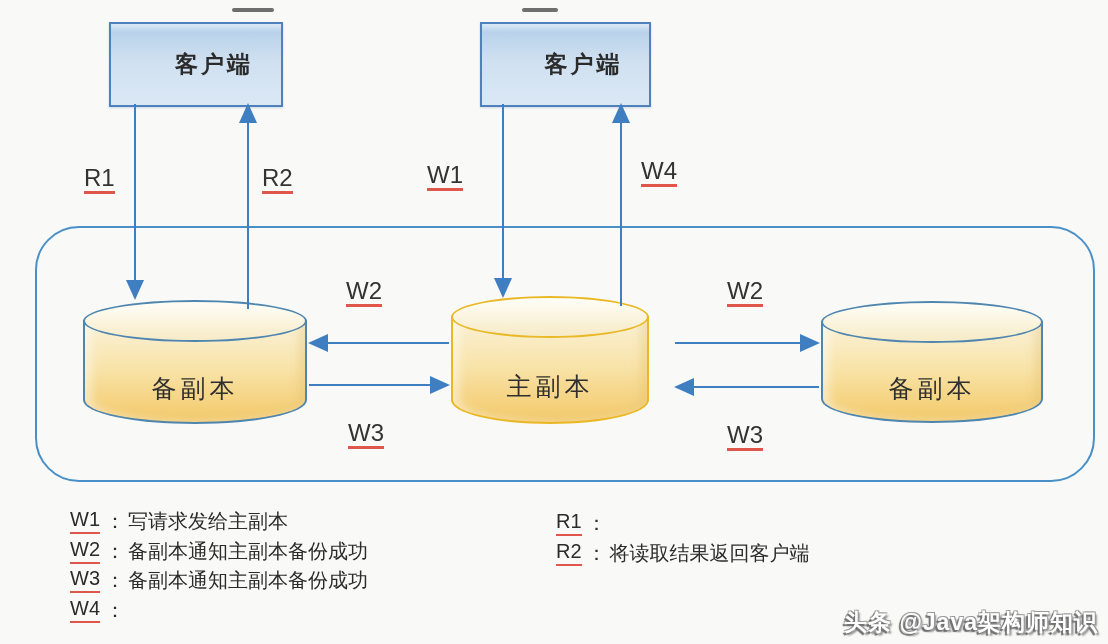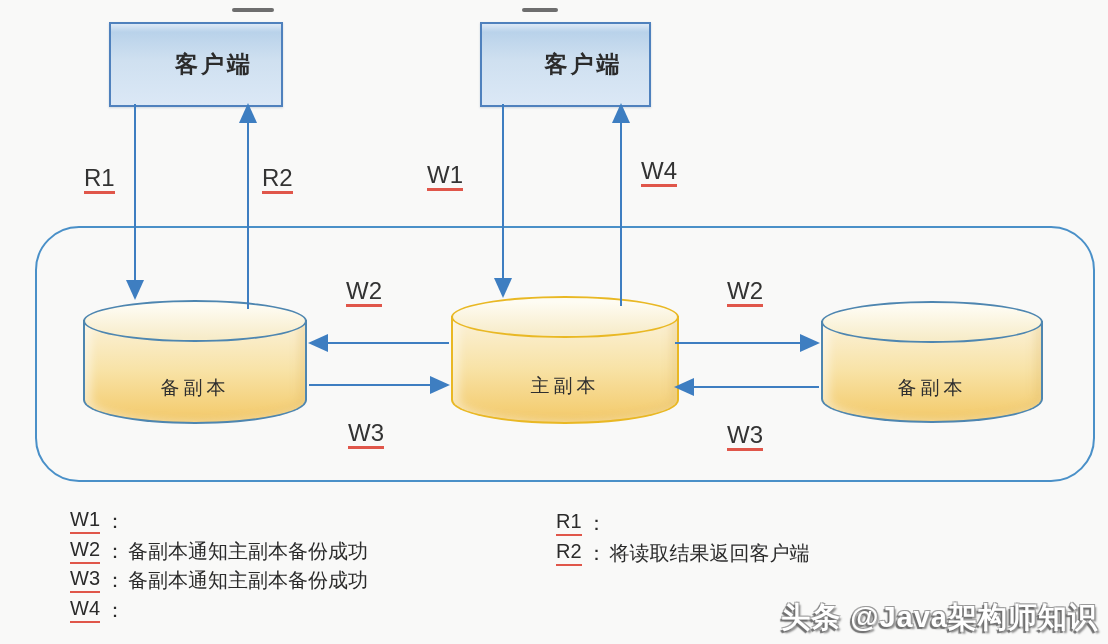--- a/index.html
+++ b/index.html
@@ -49,24 +49,24 @@
   }
   .cyl .top{
     position:absolute;left:0;right:0;top:0;height:42px;
     border:2px solid var(--b);border-radius:50%;
     background:linear-gradient(180deg,#fefcf3 10%,#f7ecc9 95%);
     box-sizing:border-box;
   }
   .cyl .lbl{
     position:absolute;left:0;right:0;top:52px;bottom:0;
     display:flex;align-items:center;justify-content:center;
-    font-size:19px;letter-spacing:4px;color:#2f2f2f;
+    font-size:25px;letter-spacing:4px;color:#2f2f2f;
   }
   .cyl-left{left:83px;top:300px;width:224px;height:124px;--b:#4e86b0;}
-  .cyl-mid{left:451px;top:296px;width:228px;height:128px;--b:#e9b824;}
+  .cyl-mid{left:451px;top:296px;width:198px;height:128px;--b:#e9b824;}
   .cyl-right{left:821px;top:301px;width:222px;height:122px;--b:#4e86b0;}
 
   
   .alabel{
     position:absolute;z-index:6;font-size:24px;color:#333;
     padding-bottom:1px;border-bottom:3px solid #e0564a;line-height:1.05;
   }
   .p-r1{left:84px;top:165px;}
   .p-r2{left:262px;top:165px;}
   .p-w1{left:427px;top:162px;}
@@ -80,21 +80,21 @@
   .legend{position:absolute;z-index:6;font-size:20px;color:#2b2b2b;}
   .legend-left{left:70px;top:508px;}
   .legend-right{left:556px;top:510px;}
   .legend .row{height:29.5px;display:flex;align-items:flex-start;white-space:nowrap;}
   .legend .key{border-bottom:2px solid #e0564a;padding-bottom:1px;margin-right:2px;}
   .legend .sep{margin:0 3px;}
 
   
   .watermark{
     position:absolute;right:10px;bottom:6px;z-index:7;
-    font-size:29px;font-weight:bold;letter-spacing:1px;
+    font-size:23px;font-weight:bold;letter-spacing:1px;
     color:#ffffff;
     text-shadow:-2px 2px 1px #6f6f6f,1px -1px 0 #9a9a9a,-1px -1px 0 #ababab,2px 2px 2px #8a8a8a;
   }
 </style>
 </head>
 <body>
 
 <div class="stage">
 
   <div class="artifact a1"></div>
@@ -149,20 +149,21 @@
   <span class="alabel p-w4">W4</span>
   <span class="alabel p-w2l">W2</span>
   <span class="alabel p-w3l">W3</span>
   <span class="alabel p-w2r">W2</span>
   <span class="alabel p-w3r">W3</span>
 
   <div class="legend legend-left">
     <div class="row">
       <span class="key">W1</span>
         <span class="sep">：</span>
+        <span class="txt">写请求发给主副本</span>
     </div>
     <div class="row">
       <span class="key">W2</span>
         <span class="sep">：</span>
         <span class="txt">备副本通知主副本备份成功</span>
     </div>
     <div class="row">
       <span class="key">W3</span>
         <span class="sep">：</span>
         <span class="txt">备副本通知主副本备份成功</span>

